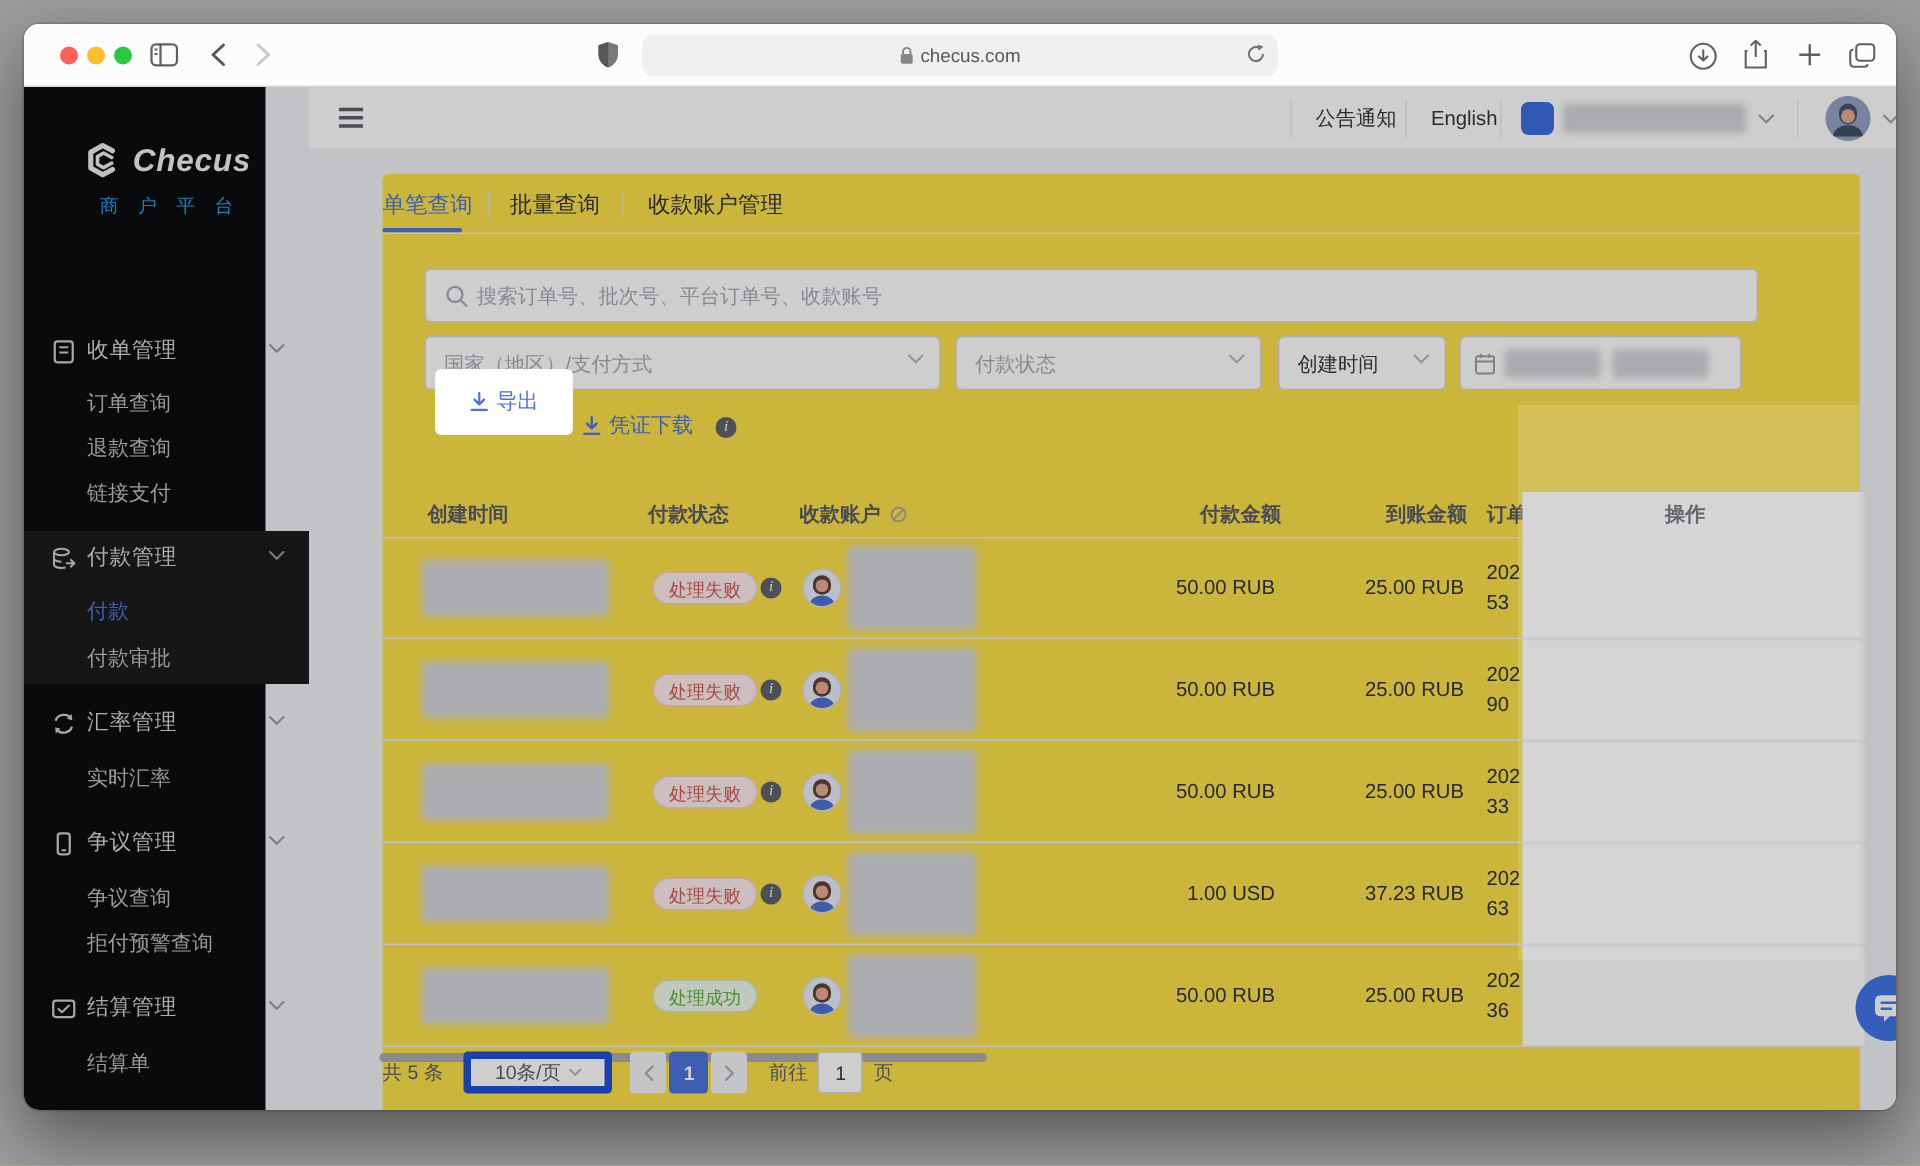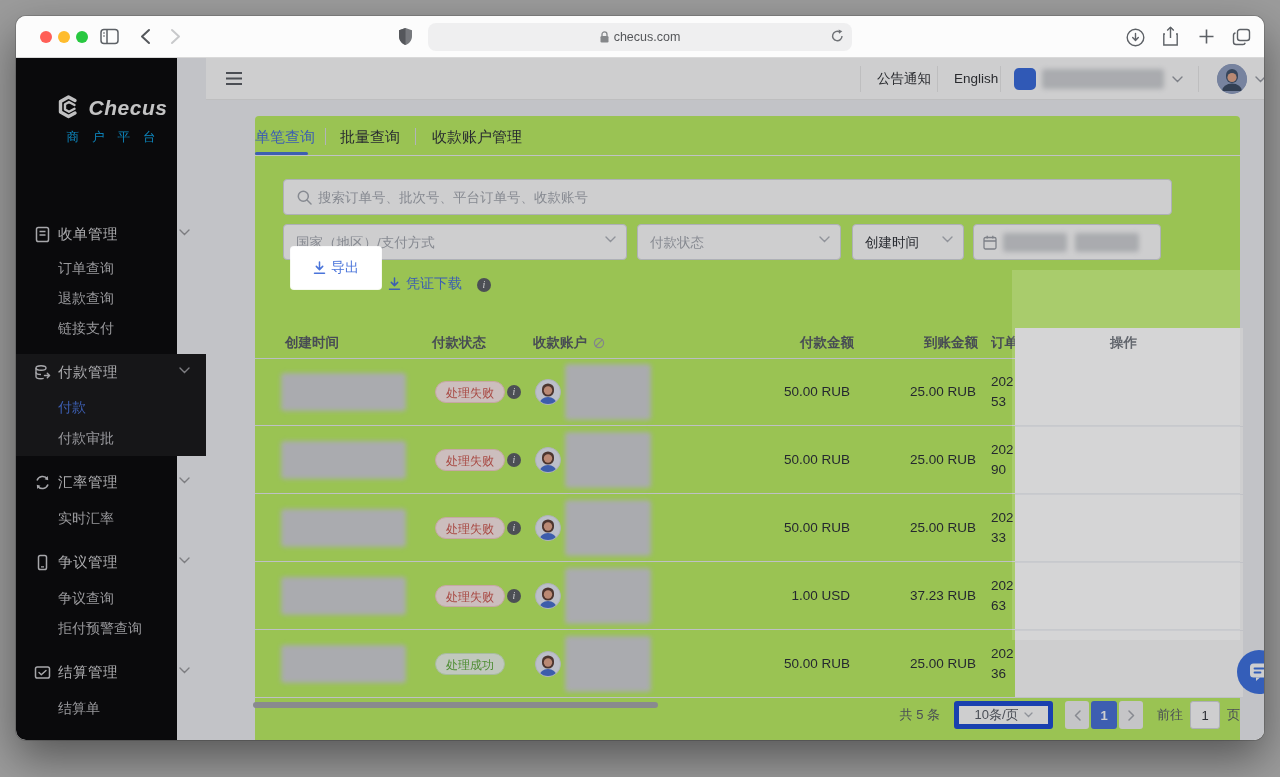--- a/index.html
+++ b/index.html
@@ -37,21 +37,21 @@
   #brand-line { display:flex; align-items:center; justify-content:center; gap:7px; }
   #brand-name { font-size:21px; font-weight:bold; font-style:italic; letter-spacing:.5px; color:#f2f2f2; }
   #brand-sub { margin-top:7px; font-size:12.5px; color:#0ea5e9; letter-spacing:13px; text-indent:13px; }
 
   
   #cheader { position:absolute; left:190px; top:0; width:1058px; height:42px; background:#fff; border-bottom:1px solid #ebebeb; }
   .hdr-div { position:absolute; top:8px; width:1px; height:26px; background:#ececec; }
   .hdr-text { position:absolute; top:0; height:42px; line-height:42px; font-size:13.5px; color:#323438; }
 
   
-  #panel { position:absolute; left:239px; top:58px; width:985px; height:637px; background:#bef264; border-radius:4px; }
+  #panel { position:absolute; left:239px; top:58px; width:985px; height:637px; background:#fde047; border-radius:4px; }
   .tab { position:absolute; top:8px; height:26px; line-height:26px; font-size:15px; color:#303339; cursor:pointer; }
   .tab.active { color:#4a74da; }
   .tab-underline { position:absolute; top:36px; height:3px; background:#4a74da; border-radius:2px; }
   .tab-div { position:absolute; top:12px; width:1px; height:17px; background:#dcdfe6; }
   #tabs-border { position:absolute; left:0; top:39px; width:985px; height:1px; background:#eef0f4; }
 
   .inputbox { position:absolute; background:#fff; border:1px solid #d7dae2; border-radius:4px; }
   .ph { color:#a6aab2; font-size:13.5px; }
   .sel-text { color:#a6aab2; font-size:13.5px; }
   .sel-chev { position:absolute; right:10px; top:11px; color:#b2b6bd; }
@@ -74,21 +74,21 @@
   .ordno { position:absolute; left:736px; top:14px; width:26px; font-size:13.5px; color:#2c3038; line-height:20px; }
   .redact { position:absolute; background:#d2d4d7; border-radius:3px; filter:blur(2.5px); }
   .avatar { position:absolute; left:280px; top:21px; width:26px; height:26px; border-radius:50%; overflow:hidden; background:#e9edf8; border:1px solid #d8dce8; }
 
   
   #fixedcol { position:absolute; left:760px; top:212px; width:228px; height:370px; background:#fff; }
   #fixedcol .rowline { position:absolute; left:0; width:228px; height:1px; background:#eff1f5; }
 
   
   #hscroll { position:absolute; left:-2px; top:586px; width:405px; height:6px; border-radius:3px; background:#a9abae; }
-  #pager { position:absolute; left:0; top:584px; width:985px; height:30px; display:flex; align-items:center; justify-content:flex-end; font-size:13px; color:#5b6068; }
+  #pager { position:absolute; left:0; top:584px; width:985px; height:30px; display:flex; align-items:center; font-size:13px; color:#5b6068; }
   .pg-box { height:28px; display:flex; align-items:center; justify-content:center; border-radius:3px; }
   #pg-size { width:99px; border:5px solid #1d4ed8; background:#fff; gap:5px; margin:0 12px 0 14px; }
   .pg-arrow { width:24px; background:#f4f4f5; color:#a8abb2; }
   #pg-cur { width:26px; background:#4a74da; color:#fff; margin:0 2px; font-weight:bold; }
   #pg-goto-input { width:30px; border:1px solid #d7dae2; background:#fff; color:#33363c; margin:0 7px; }
 
   
   #fab { position:absolute; left:1221px; top:592px; width:44px; height:44px; border-radius:50%; background:#3f74e4;
     display:flex; align-items:center; justify-content:center; }
 

